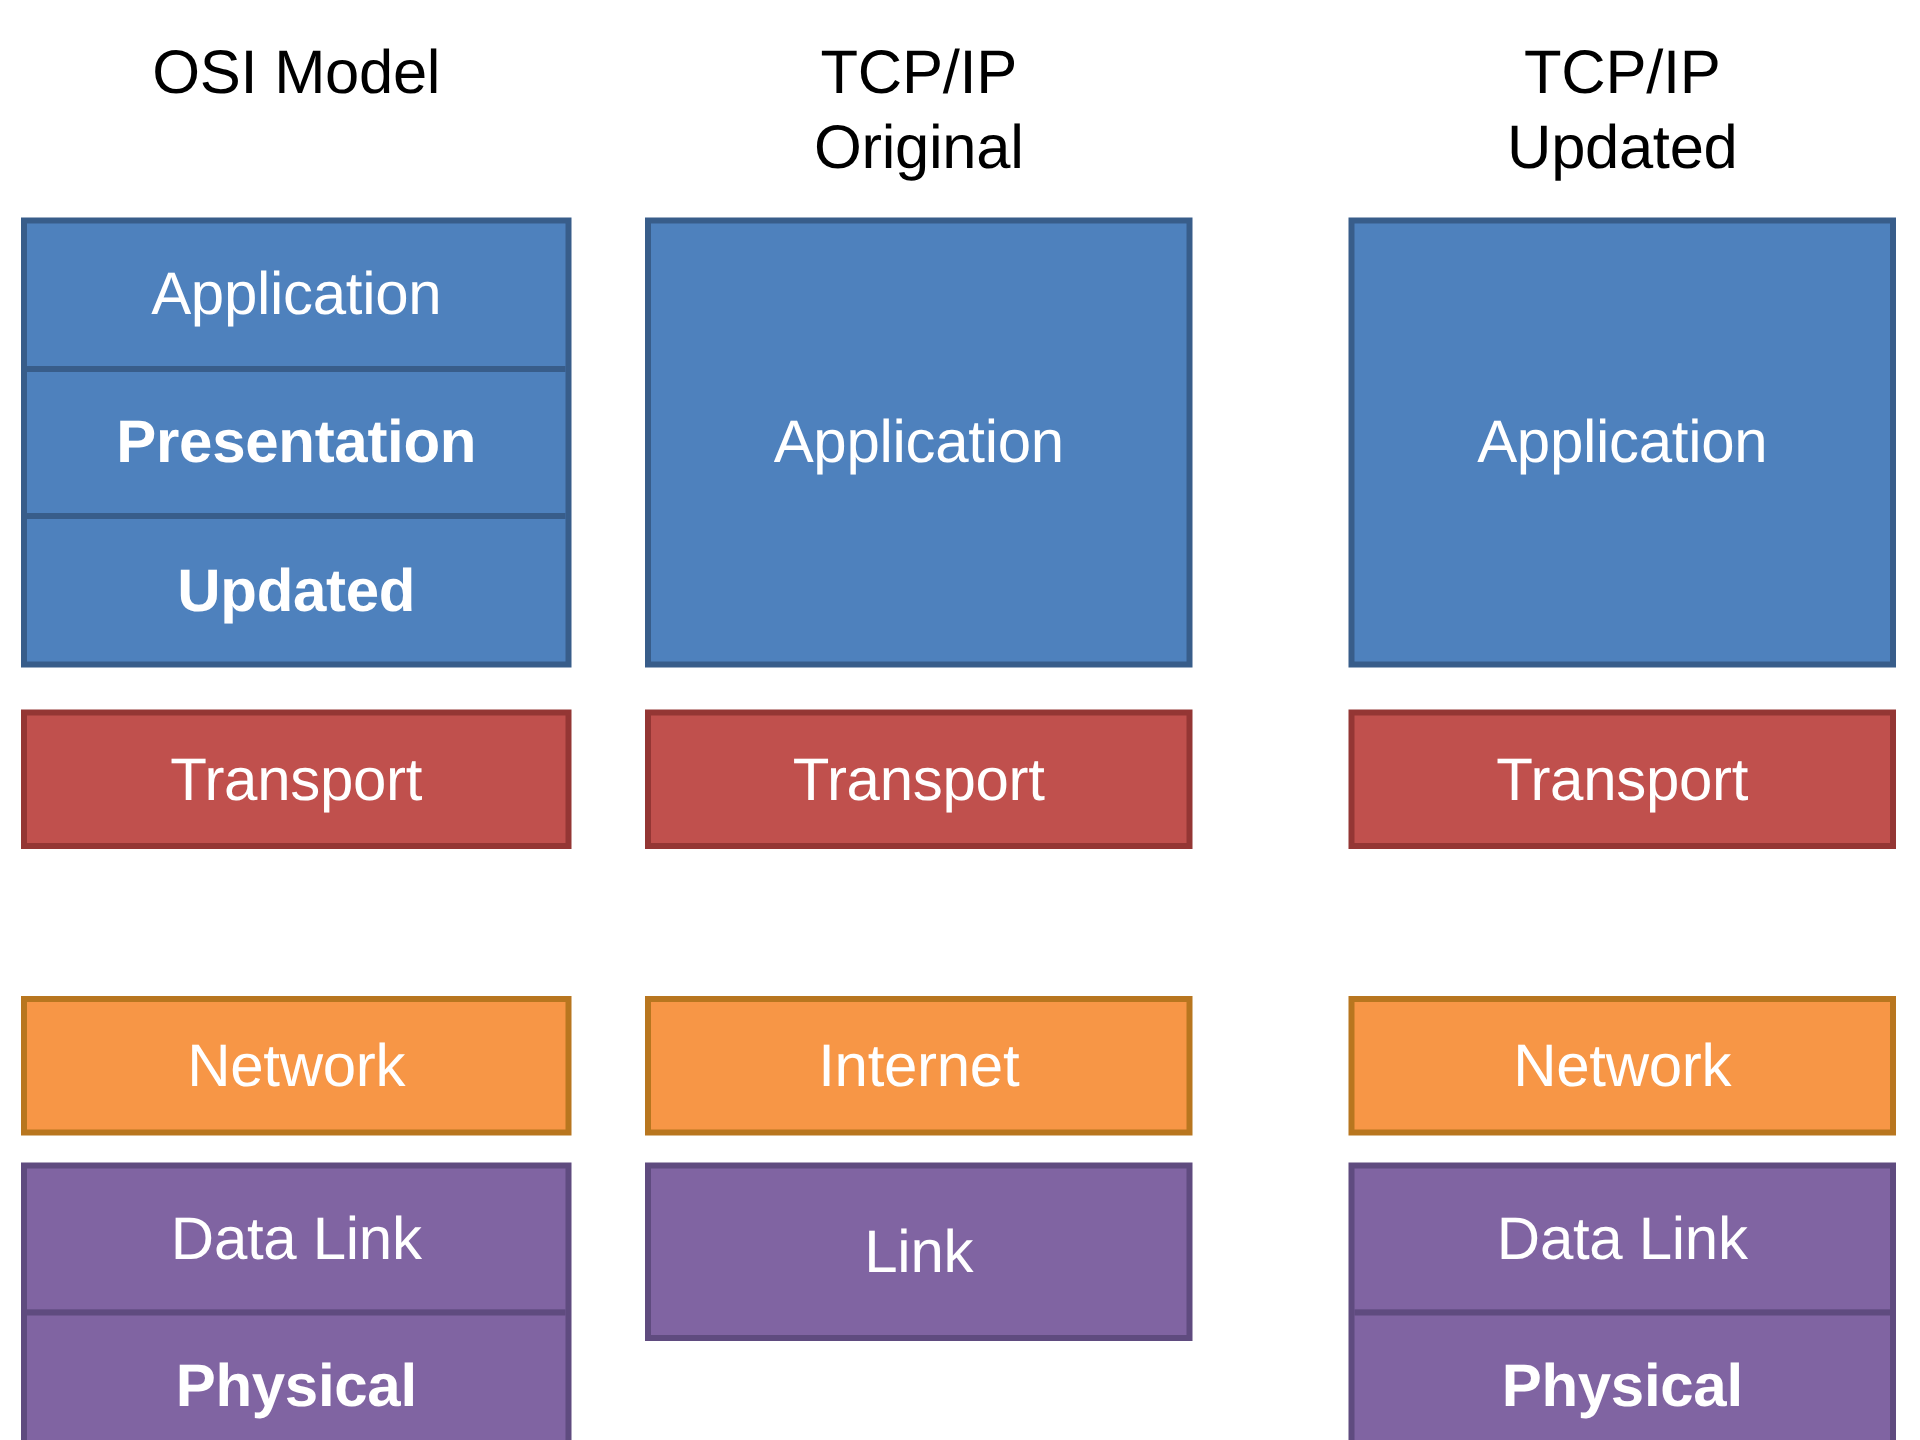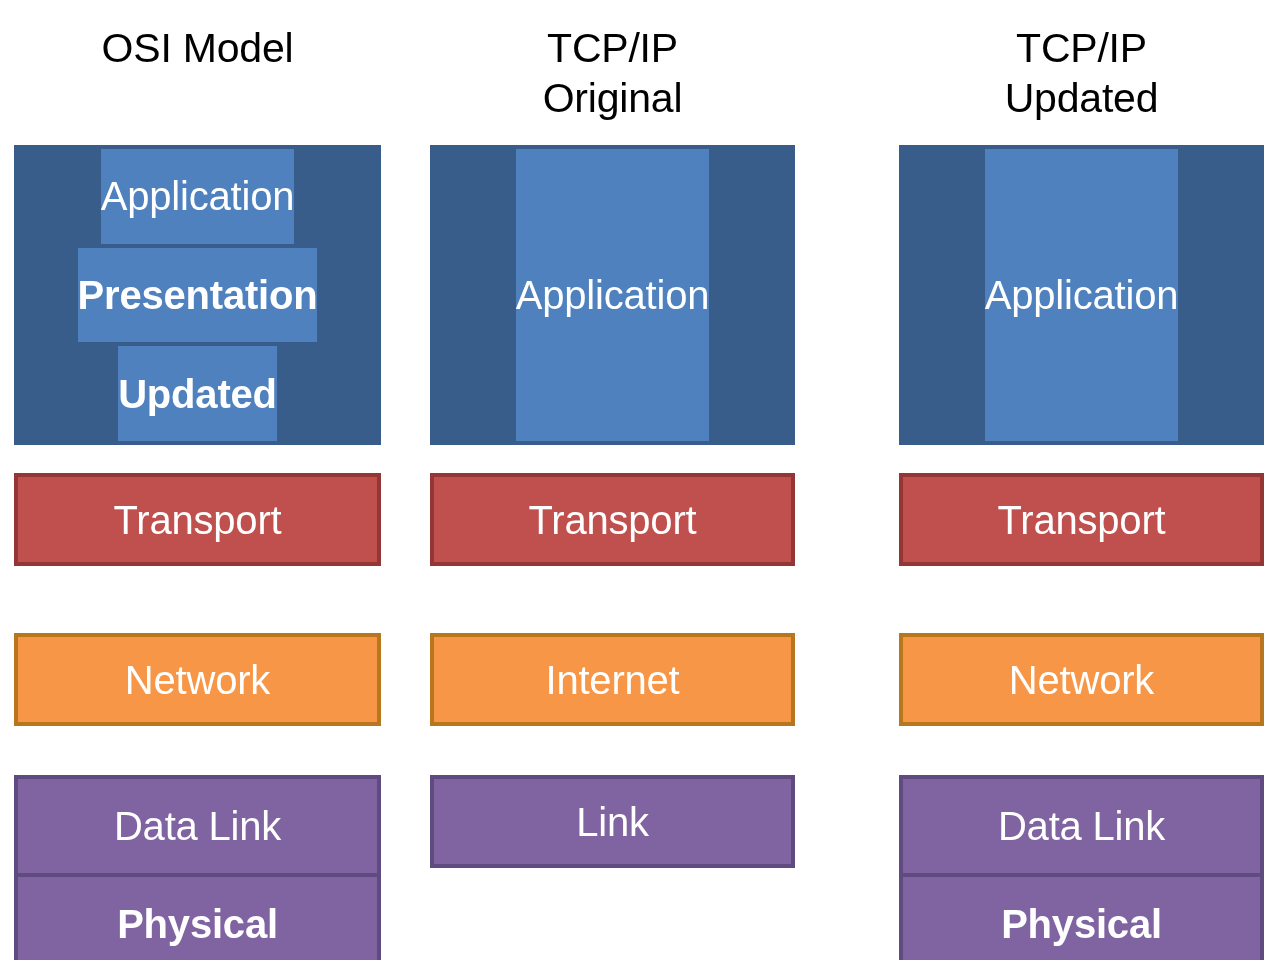--- a/index.html
+++ b/index.html
@@ -79,26 +79,26 @@
     margin-top: 0;
     font-weight: bold;
   }
 
   
   .c1 { left: 14px;  width: 367px; }
   .c2 { left: 430px; width: 365px; }
   .c3 { left: 899px; width: 365px; }
 
   
-  .row-app   { top: 145px; height: 300px; align-items: center; }
+  .row-app   { top: 145px; height: 300px; }
   .row-tran  { top: 473px; height: 93px;  }
-  .row-net   { top: 633px; height: 93px;  }
+  .row-net   { top: 664px; height: 93px;  }
   .row-link  { top: 775px; }
   .row-link-split  { height: 200px; }   
-  .row-link-single { height: 93px;  }
+  .row-link-single { height: 119px;  }
 
   
   .blue   { --fill: #4E81BD; --edge: #385D8A; }
   .red    { --fill: #C0504D; --edge: #943634; }
   .orange { --fill: #F79646; --edge: #B8761F; }
   .purple { --fill: #8064A2; --edge: #5F4B7F; }
 </style>
 </head>
 <body>
 

